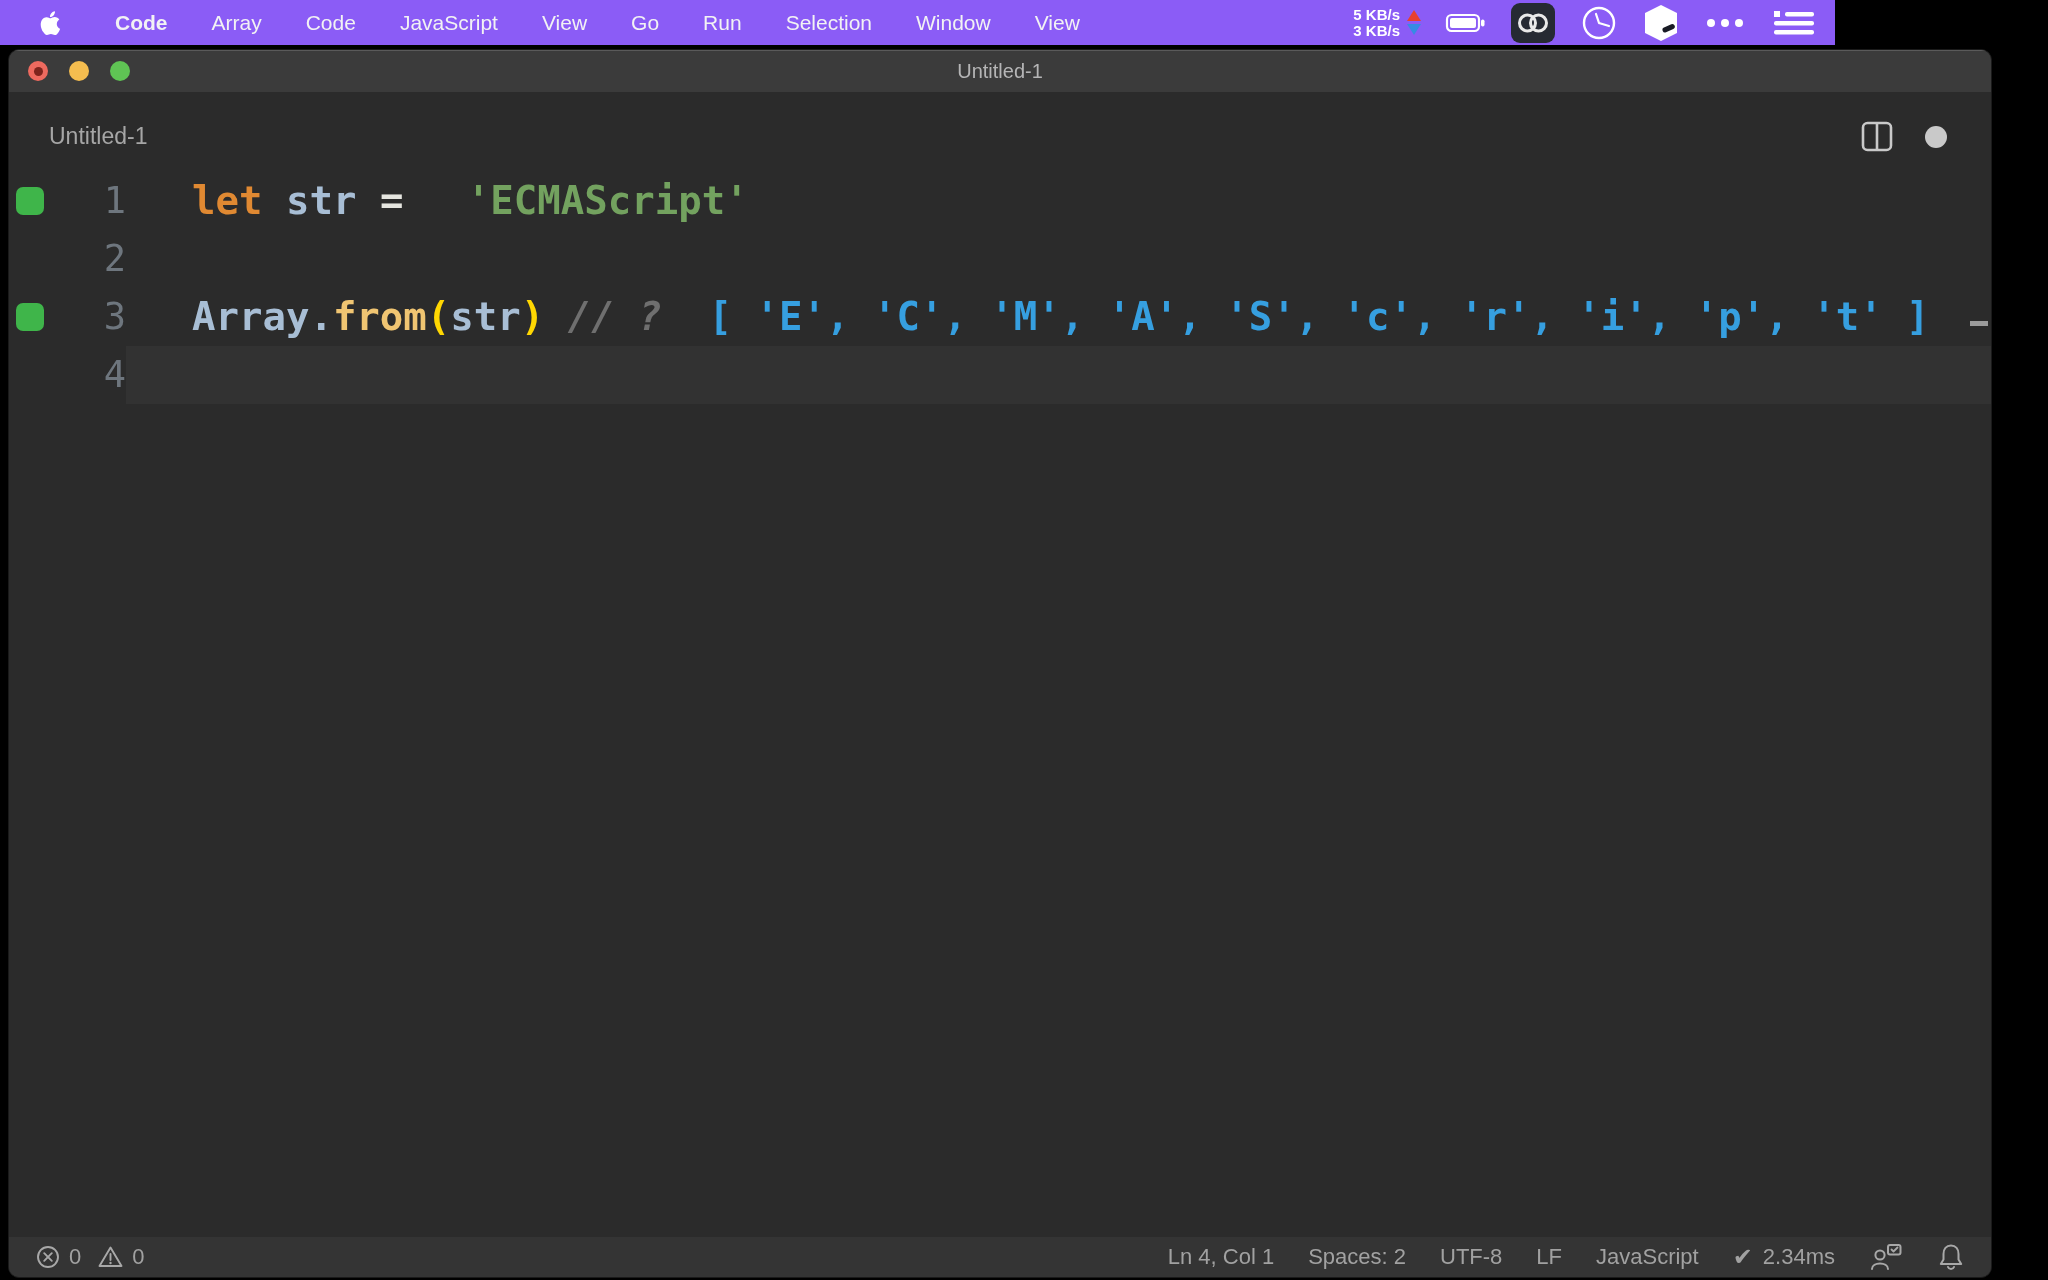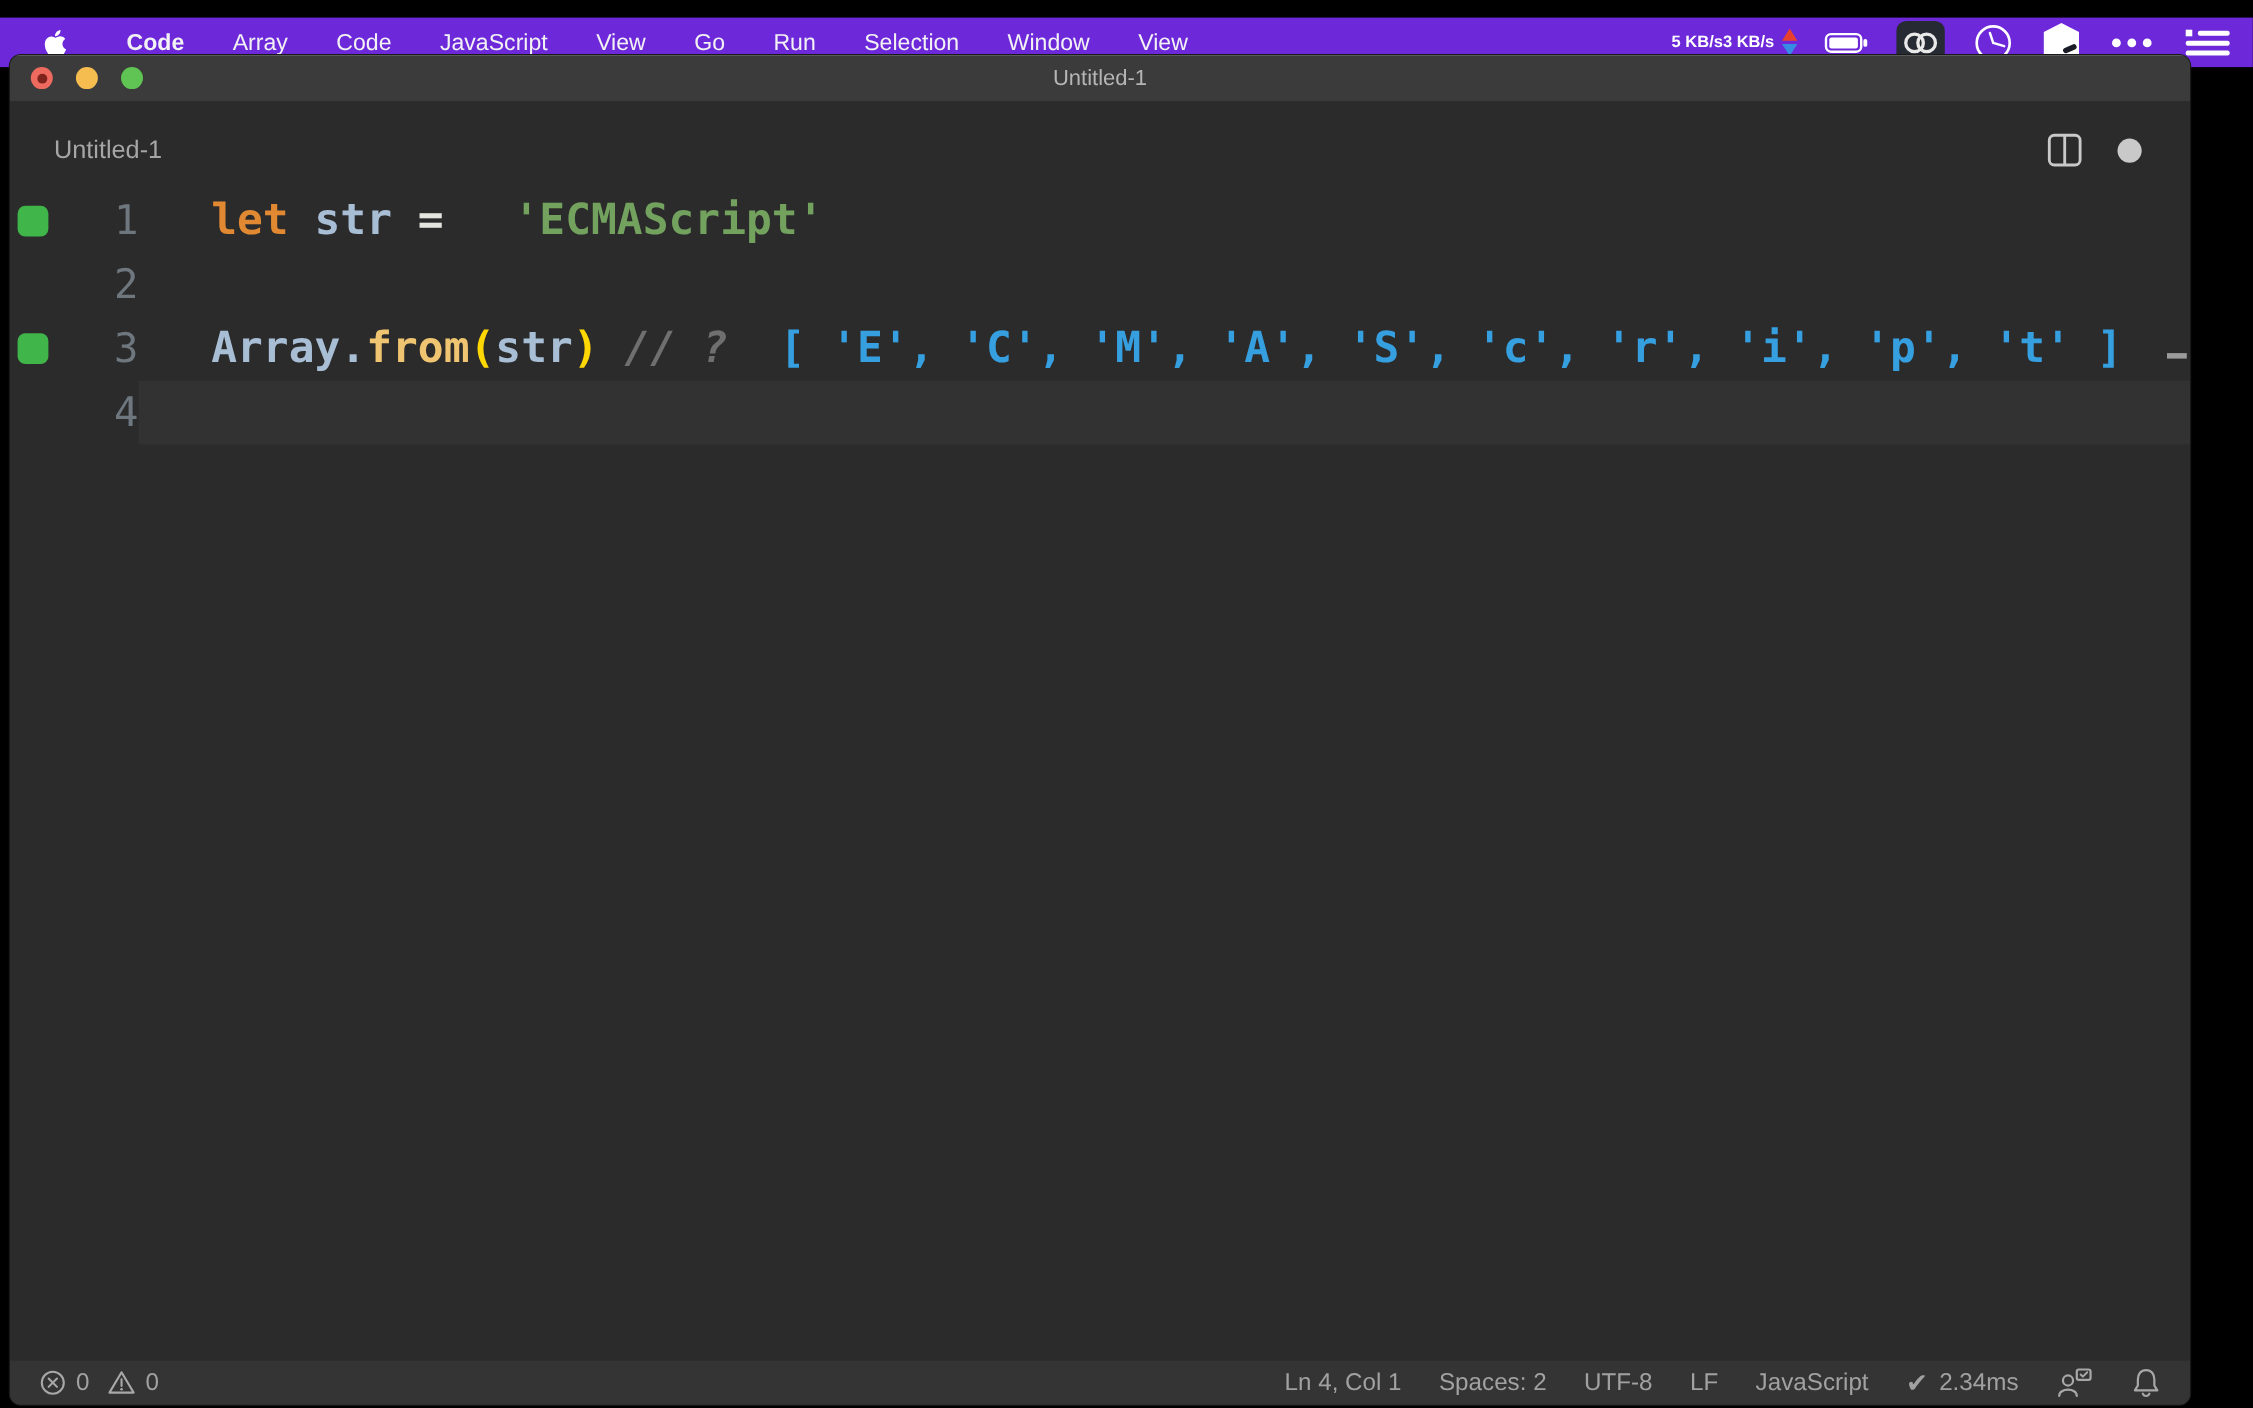--- a/index.html
+++ b/index.html
@@ -1,28 +1,28 @@
 <!DOCTYPE html>
 <html><head>
 <meta charset="utf-8">
 <style>
   *{margin:0;padding:0;box-sizing:border-box}
   html,body{width:2048px;height:1280px;background:#000;overflow:hidden;
     font-family:"Liberation Sans",sans-serif;-webkit-font-smoothing:antialiased}
 
   
-  .menubar{position:absolute;top:16px;left:0;width:2048px;height:45px;background:#6d28d9;
+  .menubar{position:absolute;top:0;left:0;width:1835px;height:45px;background:#8b5cf6;
     display:flex;align-items:center;justify-content:space-between;color:#F2F2F4;font-size:21px}
   .menu-left{display:flex;align-items:center;gap:44px;padding-left:38px}
   .apple-wrap{display:flex;align-items:center;margin-right:10px}
   .app-name{font-weight:700}
   .menu-item{cursor:default}
   .menu-right{display:flex;align-items:center;gap:24px;padding-right:18px;height:100%}
   .net{display:flex;align-items:center;gap:7px}
-  .net-rows{display:flex;flex-direction:row;align-items:flex-end;font-size:15px;font-weight:700;line-height:16px;color:#FFF}
+  .net-rows{display:flex;flex-direction:column;align-items:flex-end;font-size:15px;font-weight:700;line-height:16px;color:#FFF}
   .arrows{display:flex;flex-direction:column;gap:3px}
   .tri-up{width:0;height:0;border-left:7px solid transparent;border-right:7px solid transparent;border-bottom:11px solid #E8402F}
   .tri-down{width:0;height:0;border-left:7px solid transparent;border-right:7px solid transparent;border-top:11px solid #368BE4}
   .mb-icon{display:flex;align-items:center;justify-content:center}
   .rings-badge{background:#262A33;border-radius:9px;padding:2px}
 
   
   .window{position:absolute;top:49px;left:8px;width:1984px;height:1229px;background:#2B2B2B;
     border-radius:11px;overflow:hidden;border:1px solid #1a1a1a}
   .titlebar{height:42px;background:#3B3B3B;position:relative;box-shadow:inset 0 1px 0 #5a5a5a}

